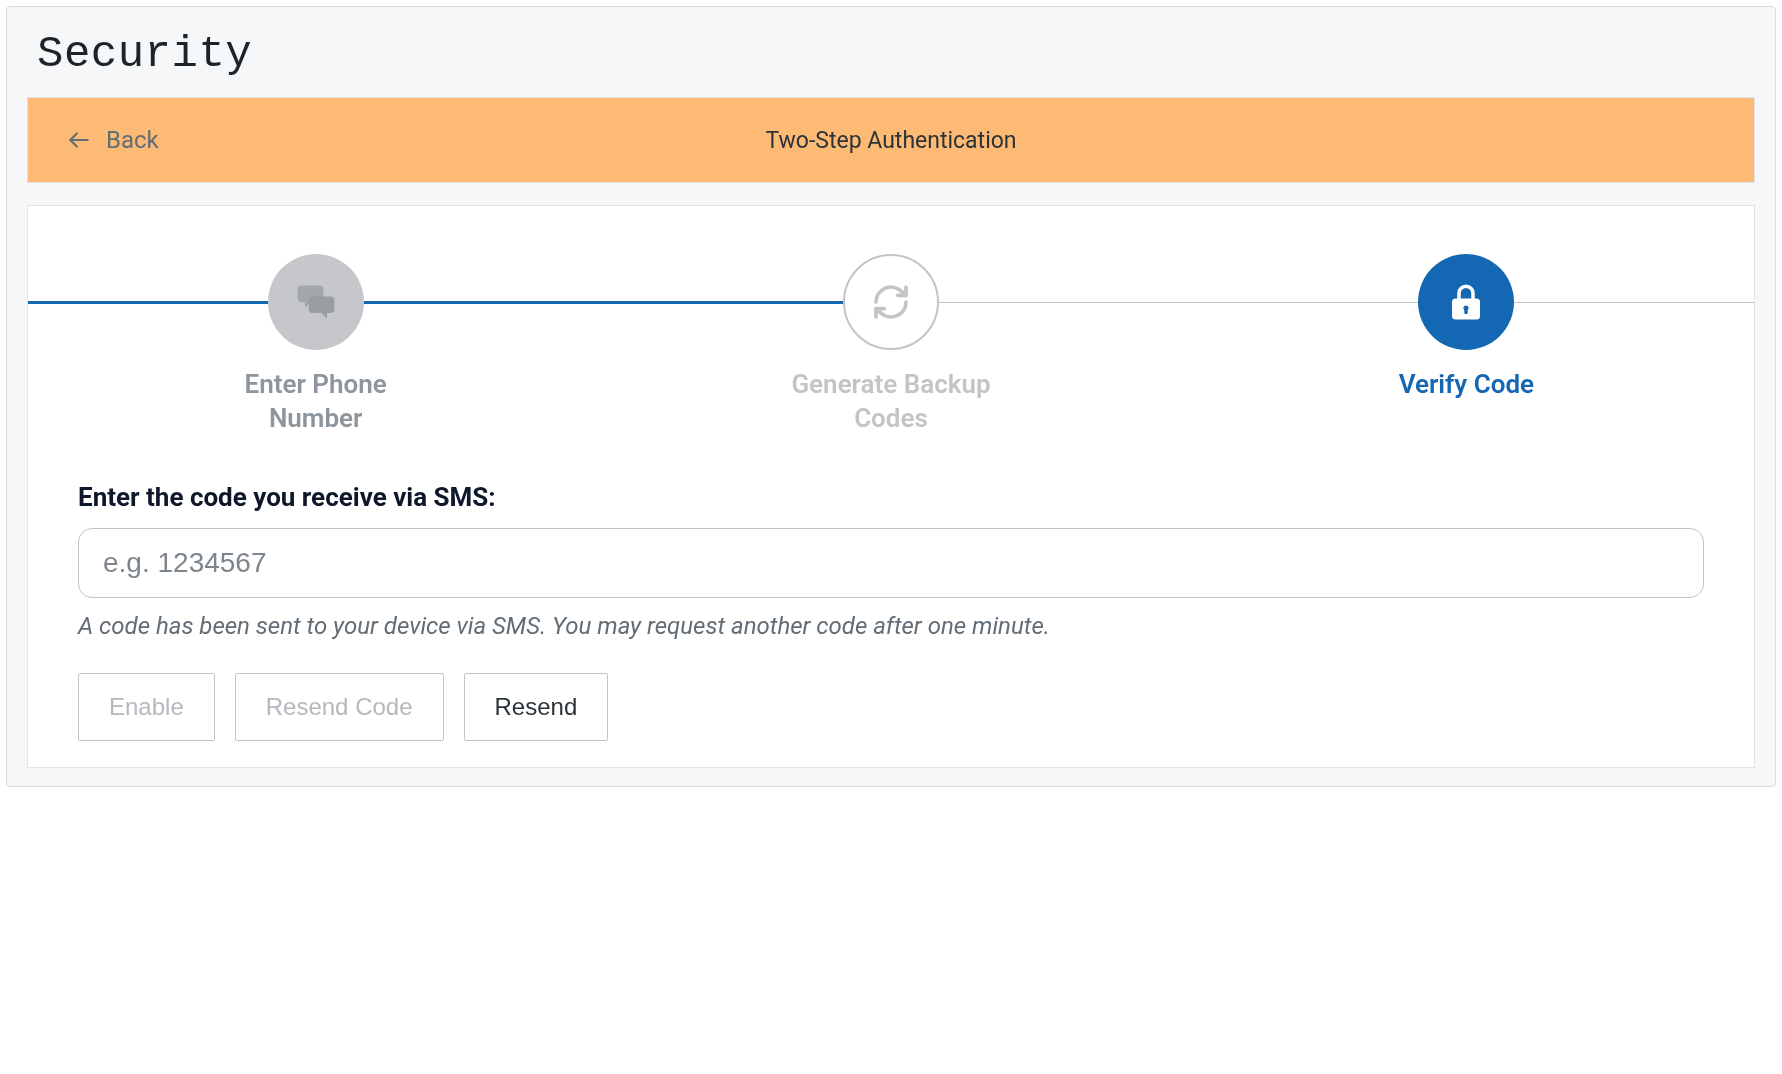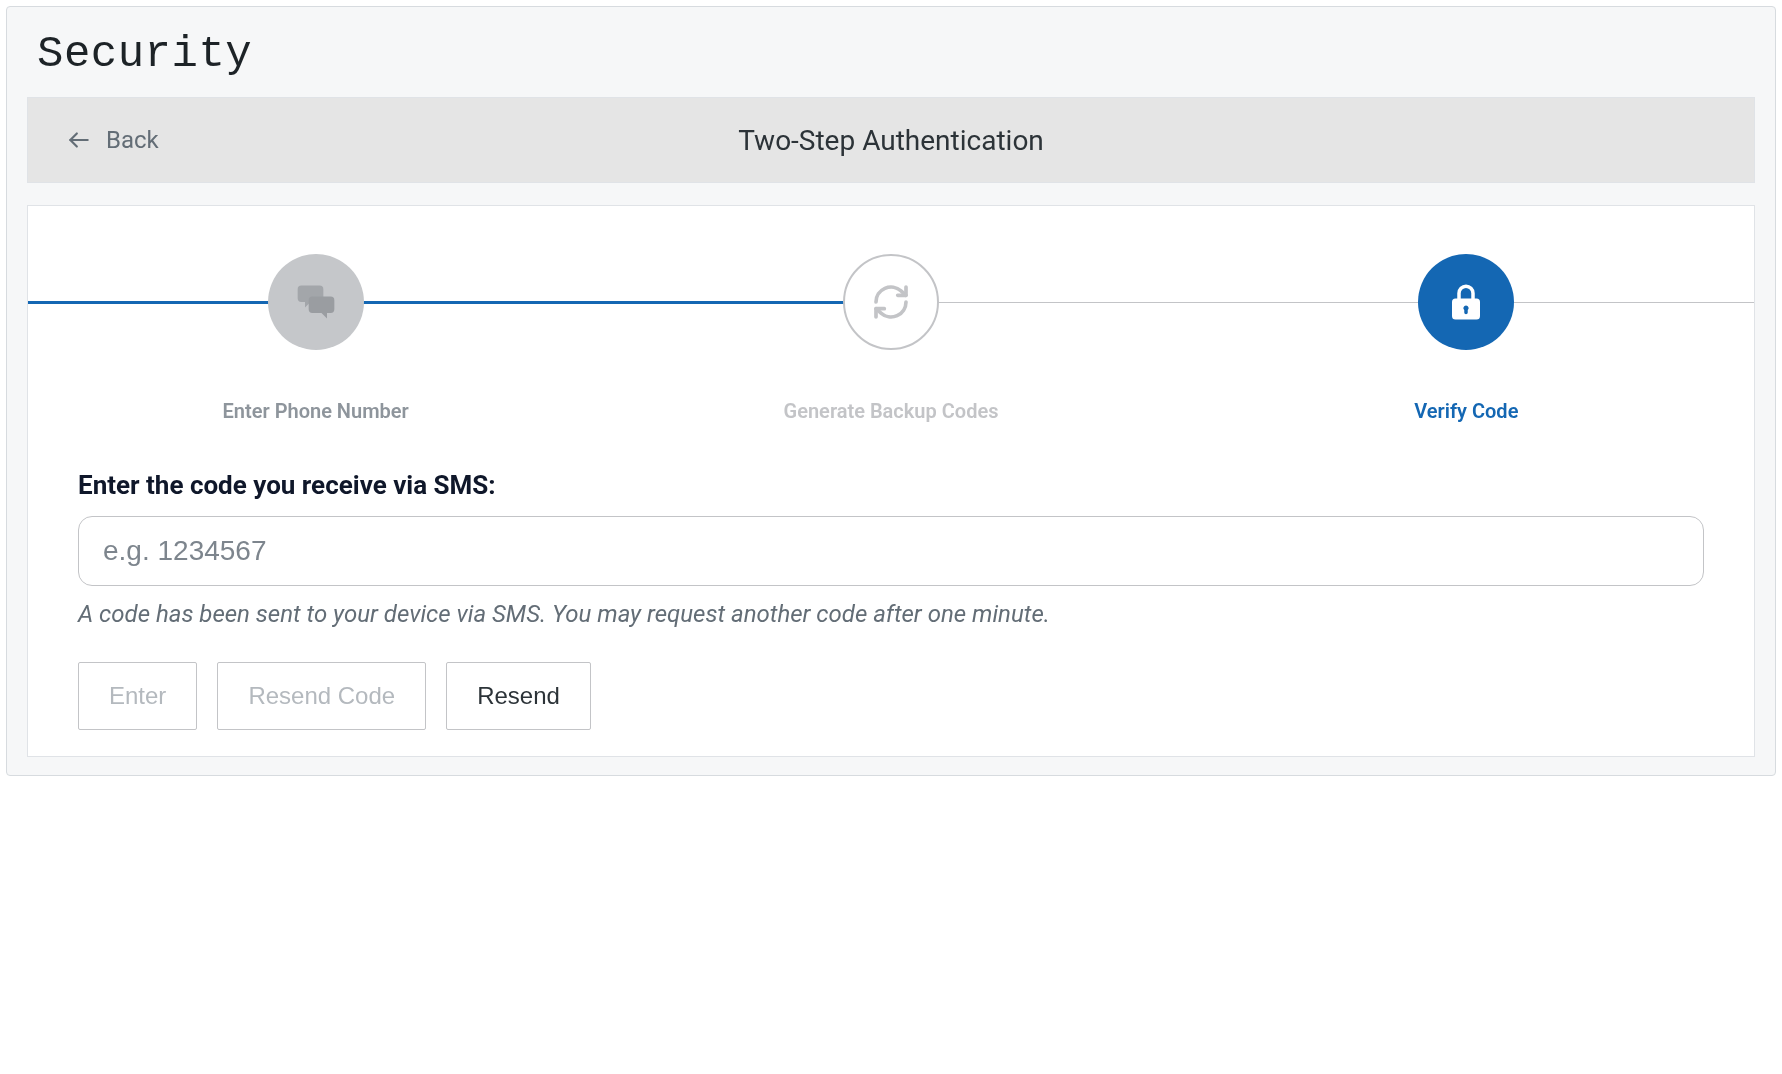--- a/index.html
+++ b/index.html
@@ -25,21 +25,21 @@
     .page-title {
       font-family: Liberation Mono, monospace;
       font-weight: 400;
       font-size: 44px;
       color: #1d2327;
       padding: 22px 30px 18px 30px;
       letter-spacing: 0.5px;
     }
 
     .header-bar {
-      background: #e5e5e5;
+      background: #fdba74;
       border: 1px solid #e0e3e7;
       margin: 0 20px 22px 20px;
       display: flex;
       align-items: center;
       position: relative;
       height: 86px;
     }
 
     .back-button {
       display: flex;
@@ -55,21 +55,21 @@
     .back-arrow {
       width: 26px;
       height: 26px;
     }
 
     .header-title {
       position: absolute;
       left: 0;
       right: 0;
       text-align: center;
-      font-size: 28px;
+      font-size: 23px;
       color: #2c3338;
       pointer-events: none;
     }
 
     .content-card {
       background: #fff;
       border: 1px solid #e0e3e7;
       margin: 0 20px;
       padding: 0 0 26px 0;
     }
@@ -130,26 +130,25 @@
     .step-circle.active {
       background: #1467b3;
     }
 
     .step-circle.upcoming {
       background: #fff;
       border: 2px solid #c3c4c7;
     }
 
     .step-label {
-      font-size: 20px;
+      font-size: 26px;
       font-weight: 600;
       text-align: center;
       line-height: 1.3;
       max-width: 220px;
-      margin-top: 30px;
     }
 
     .step.completed .step-label {
       color: #8e959c;
     }
 
     .step.active .step-label {
       color: #1467b3;
     }
 
@@ -284,21 +283,21 @@
       </div>
 
     </div>
 
     <div class="form-area">
       <label class="form-label">Enter the code you receive via SMS:</label>
       <input type="text" class="code-input" placeholder="e.g. 1234567" style="">
       <p class="helper-text">A code has been sent to your device via SMS. You may request another code after one minute.</p>
 
       <div class="button-row">
-        <button class="btn disabled" disabled="">Enter</button>
+        <button class="btn disabled" disabled="">Enable</button>
         <button class="btn disabled" disabled="">Resend Code</button>
         <button class="btn normal">Resend</button>
       </div>
     </div>
 
   </div>
 
 </div>
 
 </body></html>

